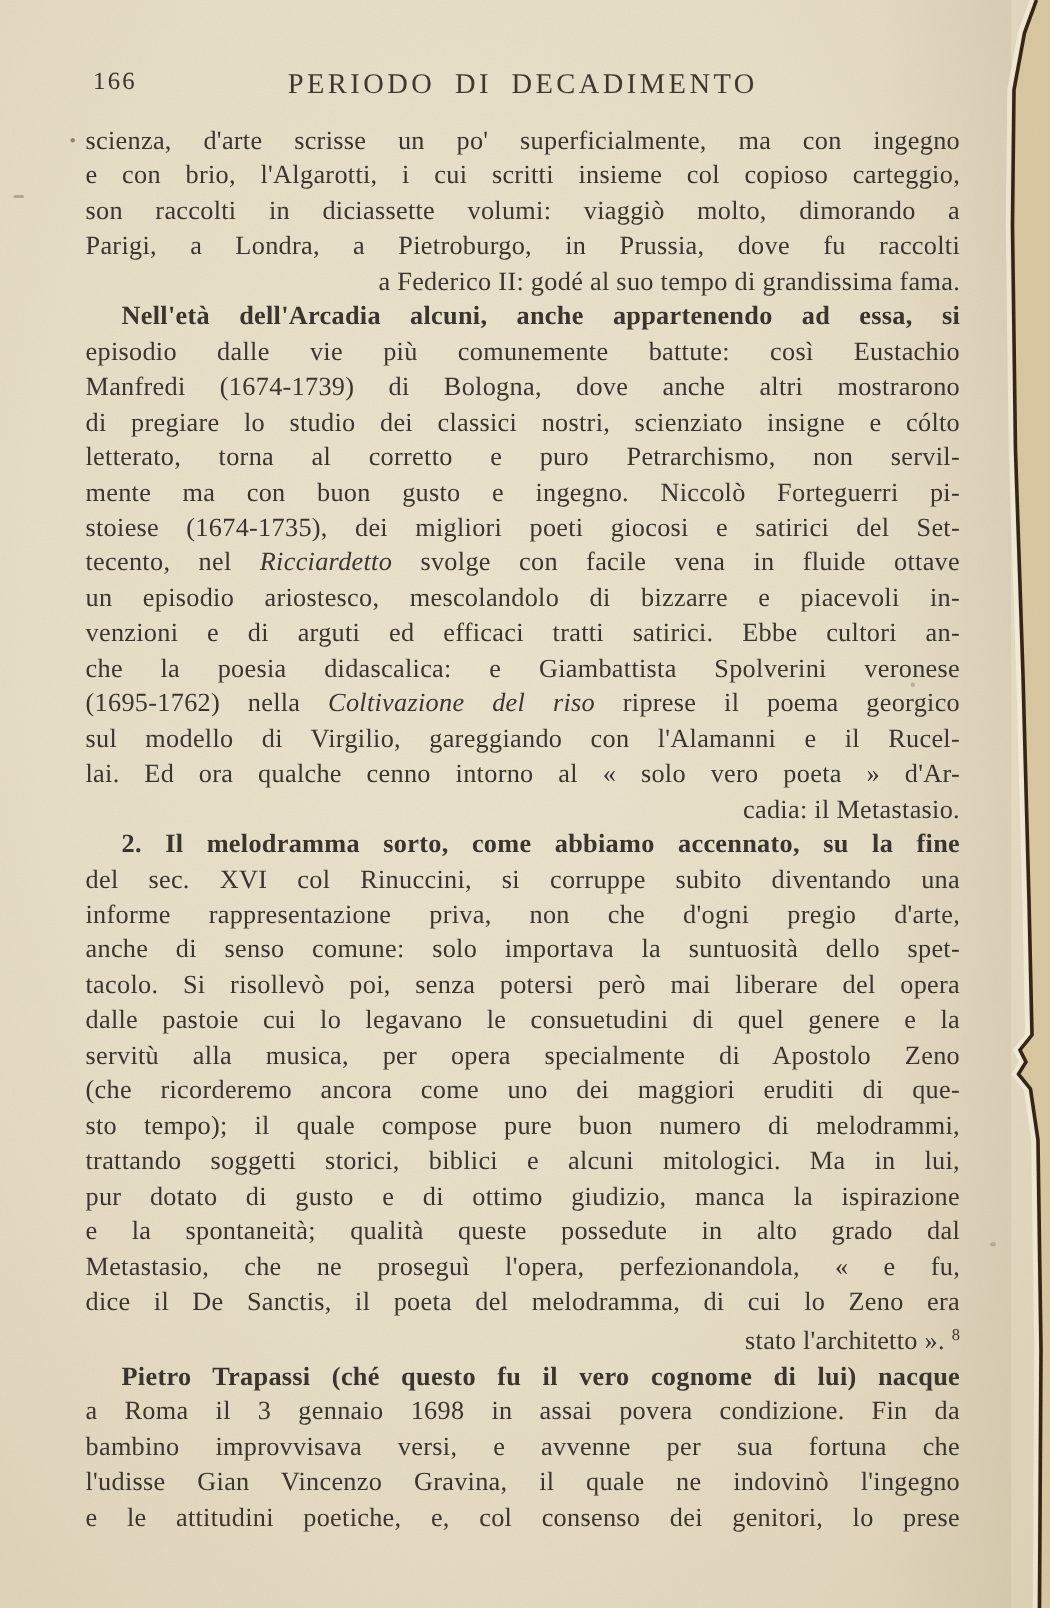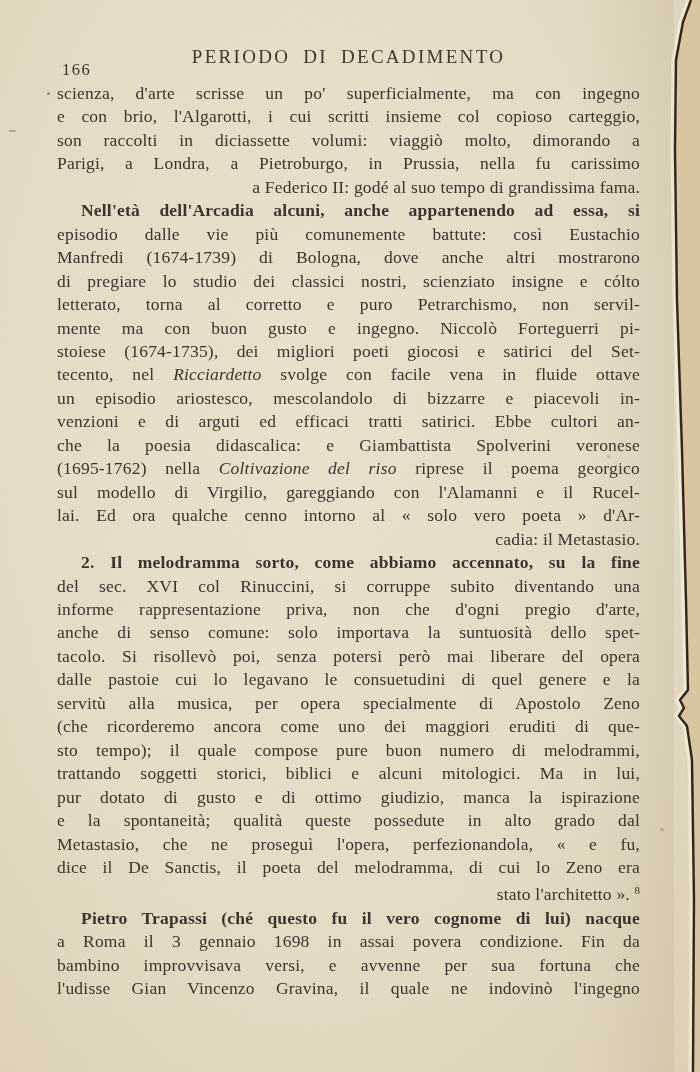--- a/index.html
+++ b/index.html
@@ -21,21 +21,21 @@
     width: 90px; height: 100%;
     background: linear-gradient(to right, rgba(90,70,40,0), rgba(90,70,40,0.07));
     pointer-events: none;
   }
   .header-row {
     position: absolute; left: 57px; top: 44px;
     width: 583px; height: 20px;
   }
   .page-number {
     position: absolute; left: 5px; top: 0;
-    font-size: 16.5px; letter-spacing: 1.5px; margin-top: 16px;
+    font-size: 16.5px; letter-spacing: 1.5px;
   }
   .running-title {
     display: block; text-align: center;
     font-size: 19px; letter-spacing: 2.3px; word-spacing: 6px;
     padding-top: 2px;
     color: #3a342b;
   }
   .text-block {
     position: absolute; left: 57px; top: 82px;
     width: 583px;
@@ -66,21 +66,21 @@
 
   <div class="header-row">
     <span class="page-number">166</span>
     <span class="running-title">PERIODO DI DECADIMENTO</span>
   </div>
 
   <div class="text-block" id="text-block">
       <div class="line just"><span>scienza, d'arte scrisse un po' superficialmente, ma con ingegno</span></div>
       <div class="line just"><span>e con brio, l'Algarotti, i cui scritti insieme col copioso carteggio,</span></div>
       <div class="line just"><span>son raccolti in diciassette volumi: viaggiò molto, dimorando a</span></div>
-      <div class="line just"><span>Parigi, a Londra, a Pietroburgo, in Prussia, nella fu carissimo</span></div>
+      <div class="line just"><span>Parigi, a Londra, a Pietroburgo, in Prussia, dove fu raccolti</span></div>
       <div class="line"><span>a Federico II: godé al suo tempo di grandissima fama.</span></div>
       <div class="line indent just"><span>Nell'età dell'Arcadia alcuni, anche appartenendo ad essa, si</span></div>
       <div class="line just"><span>episodio dalle vie più comunemente battute: così Eustachio</span></div>
       <div class="line just"><span>Manfredi (1674-1739) di Bologna, dove anche altri mostrarono</span></div>
       <div class="line just"><span>di pregiare lo studio dei classici nostri, scienziato insigne e cólto</span></div>
       <div class="line just"><span>letterato, torna al corretto e puro Petrarchismo, non servil-</span></div>
       <div class="line just"><span>mente ma con buon gusto e ingegno. Niccolò Forteguerri pi-</span></div>
       <div class="line just"><span>stoiese (1674-1735), dei migliori poeti giocosi e satirici del Set-</span></div>
       <div class="line just"><span>tecento, nel </span><span class="it">Ricciardetto</span><span> svolge con facile vena in fluide ottave</span></div>
       <div class="line just"><span>un episodio ariostesco, mescolandolo di bizzarre e piacevoli in-</span></div>
@@ -102,20 +102,21 @@
       <div class="line just"><span>trattando soggetti storici, biblici e alcuni mitologici. Ma in lui,</span></div>
       <div class="line just"><span>pur dotato di gusto e di ottimo giudizio, manca la ispirazione</span></div>
       <div class="line just"><span>e la spontaneità; qualità queste possedute in alto grado dal</span></div>
       <div class="line just"><span>Metastasio, che ne proseguì l'opera, perfezionandola, « e fu,</span></div>
       <div class="line just"><span>dice il De Sanctis, il poeta del melodramma, di cui lo Zeno era</span></div>
       <div class="line"><span>stato l'architetto ». </span><span class="sup">8</span></div>
       <div class="line indent just"><span>Pietro Trapassi (ché questo fu il vero cognome di lui) nacque</span></div>
       <div class="line just"><span>a Roma il 3 gennaio 1698 in assai povera condizione. Fin da</span></div>
       <div class="line just"><span>bambino improvvisava versi, e avvenne per sua fortuna che</span></div>
       <div class="line just"><span>l'udisse Gian Vincenzo Gravina, il quale ne indovinò l'ingegno</span></div>
+      <div class="line just"><span>e le attitudini poetiche, e, col consenso dei genitori, lo prese</span></div>
     </div>
 
   <svg class="edge-svg" width="48" height="1072" viewBox="652 0 48 1072" xmlns="http://www.w3.org/2000/svg">
     <path class="edge-fill" d="M691,0 L683,22 L676,60 L675,150 L677,300 L682,450 L686,600 L688,690
              L680,700 L684,708 L679,716 L687,726 L692,760 L694,900 L693,1072
              L700,1072 L700,0 Z"></path>
     <path class="edge-highlight" d="M688,0 L680,22 L673,60 L672,150 L674,300 L679,450 L683,600 L685,690
              L677,700 L681,708 L676,716 L684,726 L689,760 L691,900 L690,1072"></path>
     <path class="edge-line" d="M691,0 L683,22 L676,60 L675,150 L677,300 L682,450 L686,600 L688,690
              L680,700 L684,708 L679,716 L687,726 L692,760 L694,900 L693,1072"></path>

